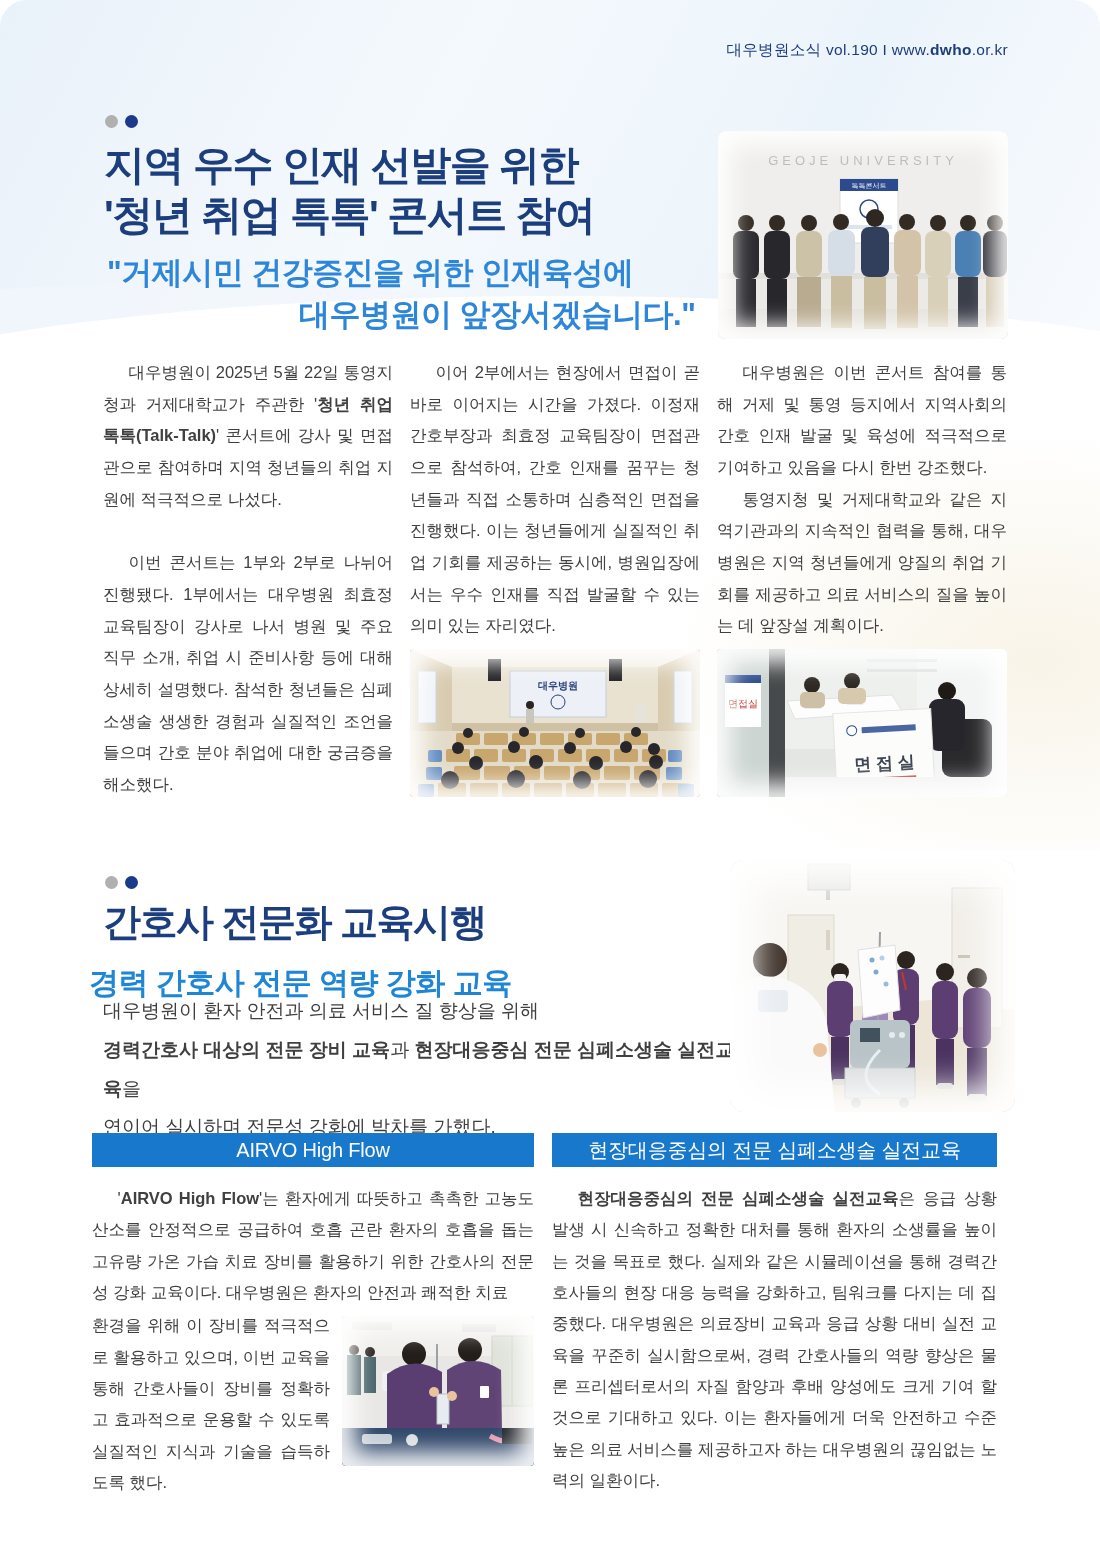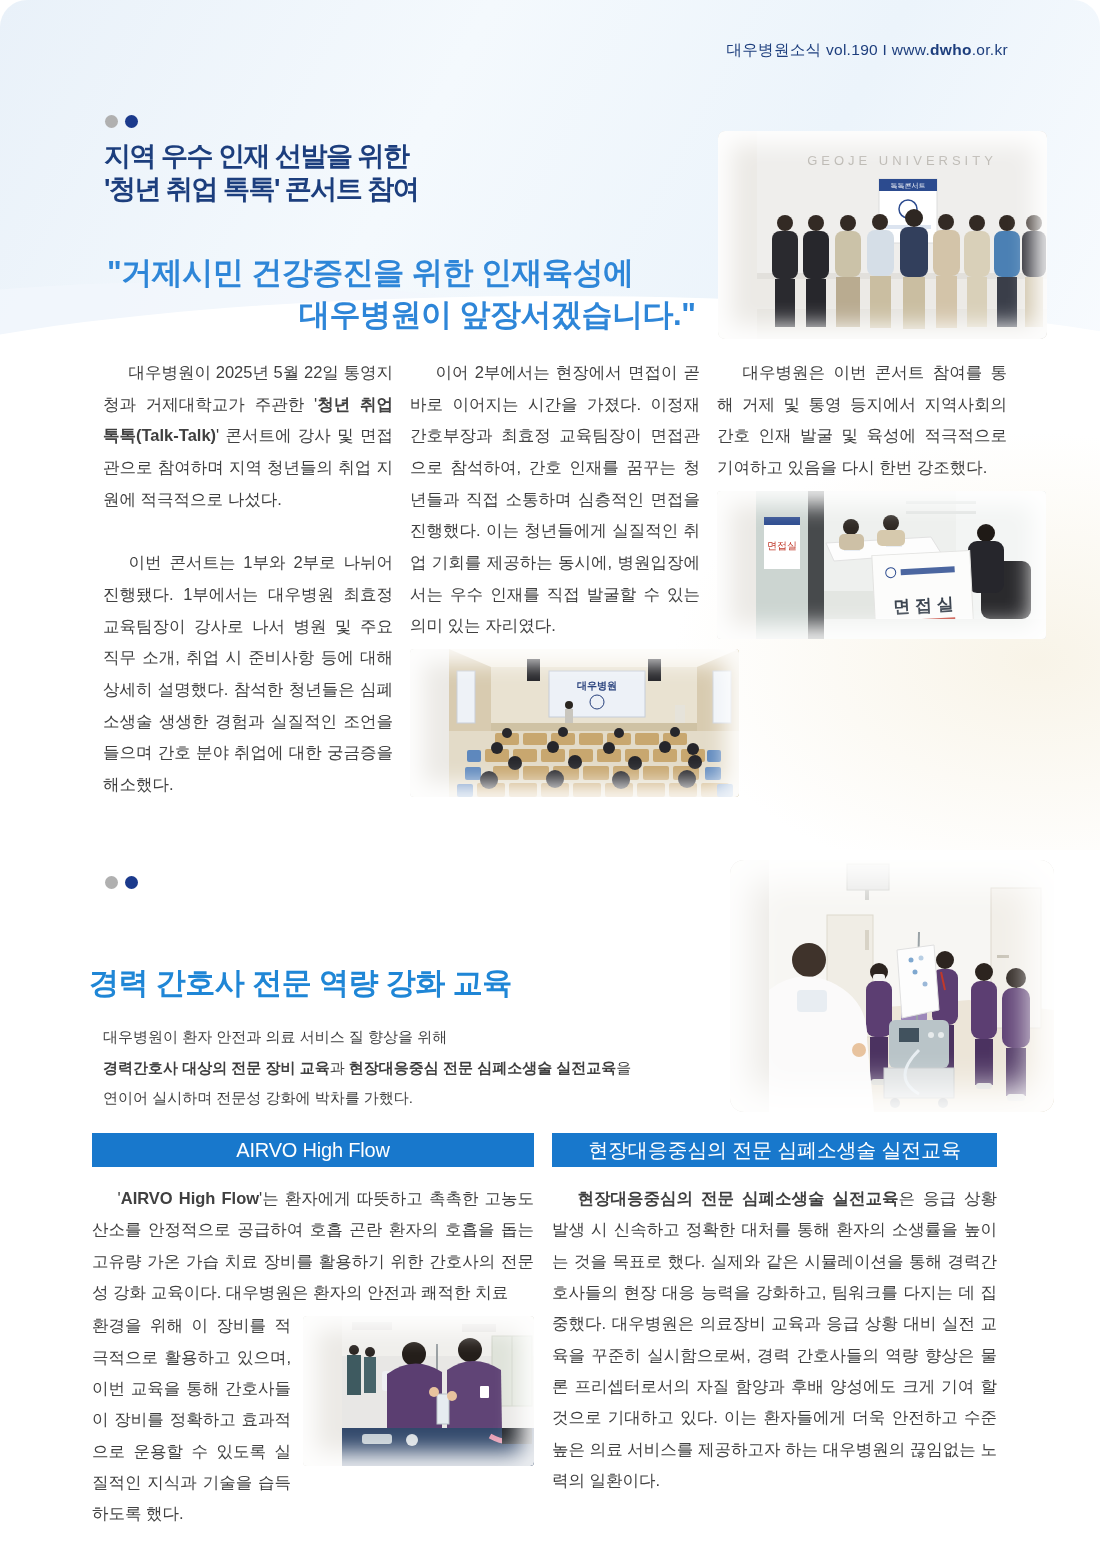--- a/index.html
+++ b/index.html
@@ -15,42 +15,42 @@
   .cream-wash{position:absolute;top:430px;right:0;width:430px;height:420px;
               background:radial-gradient(ellipse at 85% 55%,rgba(246,240,224,.75),rgba(246,240,224,0) 70%);}
   
   .meta{position:absolute;top:40px;right:92px;font-size:15.5px;color:#1d3e7d;letter-spacing:.3px;}
   
   .dots{position:absolute;display:flex;gap:7px;}
   .dot{width:13px;height:13px;border-radius:50%;}
   .dot-gray{background:#b0b0b0;}
   .dot-navy{background:#1b3a8c;}
   
-  .title1{position:absolute;left:104px;top:140px;font-size:27px;line-height:1.22;font-weight:800;
+  .title1{position:absolute;left:104px;top:140px;font-size:41px;line-height:1.22;font-weight:800;
           color:#1c3e7d;letter-spacing:-1.5px;}
   .sub1{position:absolute;left:107px;top:252px;font-size:31px;line-height:1.35;color:#2e86d8;
         font-weight:600;letter-spacing:-.5px;}
   .sub1 .l2{margin-left:192px;}
-  .photo{position:relative;overflow:hidden;background:#eceae6;padding-left:39px;}
+  .photo{position:relative;overflow:hidden;background:#eceae6;}
   .photo svg{display:block;}
   .vig{position:absolute;inset:0;pointer-events:none;border-radius:inherit;
        box-shadow:inset 0 0 22px 14px rgba(255,255,255,.92);}
   .vig-big{box-shadow:inset 0 0 34px 24px rgba(255,255,255,.95);}
   .photo-group{position:absolute;left:718px;top:131px;width:290px;height:208px;border-radius:7px;}
   .cols{position:absolute;left:103px;top:357px;width:905px;display:flex;gap:17px;}
   .col{width:290px;font-size:16.5px;line-height:1.92;text-align:justify;color:#404040;}
   .col p{margin:0;}
   .indent{text-indent:1.55em;}
   .p2{margin-top:32px !important;}
   .photo-inline{width:290px;height:148px;margin-top:7px;border-radius:4px;}
   .b{font-weight:700;}
   
   .title2{position:absolute;left:103px;top:897px;font-size:38px;font-weight:800;color:#1c3e7d;letter-spacing:-1.5px;}
   .sub2{position:absolute;left:89px;top:963px;font-size:30px;font-weight:600;color:#1f86d6;letter-spacing:-.5px;}
-  .intro{position:absolute;left:103px;top:1022px;width:640px;font-size:15px;line-height:2.04;color:#3f3f3f;}
+  .intro{position:absolute;left:103px;top:992px;width:640px;font-size:19px;line-height:2.04;color:#3f3f3f;}
   .photo-training{position:absolute;left:730px;top:860px;width:285px;height:252px;border-radius:14px;}
   .bot-cols{position:absolute;left:92px;top:1133px;width:905px;display:flex;gap:18px;}
   .bot-col{font-size:16.5px;line-height:1.9;text-align:justify;}
   .bot-col.left{width:442px;}
   .bot-col.right{width:445px;}
   .bar{height:34px;background:#1878cc;color:#ffffff;display:flex;align-items:center;justify-content:center;
        font-size:20px;letter-spacing:-.2px;}
   .bot-col p{margin:16px 0 0 0;}
   .wrap-row{display:flex;gap:12px;margin-top:2px;justify-content:space-between;}
   .wrap-text{width:238px;margin-top:0 !important;}
@@ -214,20 +214,21 @@
               <circle cx="106" cy="130" r="9"></circle>
               <circle cx="172" cy="131" r="9"></circle>
               <circle cx="238" cy="130" r="9"></circle>
           </g>
         </svg>
         <div class="vig"></div>
       </div>
     </div>
     <div class="col">
       <p class="indent">대우병원은 이번 콘서트 참여를 통해 거제 및 통영 등지에서 지역사회의 간호 인재 발굴 및 육성에 적극적으로 기여하고 있음을 다시 한번 강조했다.</p>
+      <p class="indent">통영지청 및 거제대학교와 같은 지역기관과의 지속적인 협력을 통해, 대우병원은 지역 청년들에게 양질의 취업 기회를 제공하고 의료 서비스의 질을 높이는 데 앞장설 계획이다.</p>
       <div class="photo photo-inline">
         <svg width="290" height="148" viewBox="0 0 290 148">
           <rect width="290" height="148" fill="#eef0ee"></rect>
           <rect y="100" width="290" height="48" fill="#e3e6e2"></rect>
           <polygon points="200,0 290,0 290,148 200,148" fill="#f3f5f4"></polygon>
           <rect x="150" y="10" width="70" height="3" fill="#dfe2e0"></rect>
           <rect x="150" y="20" width="70" height="3" fill="#dfe2e0"></rect>
           <polygon points="70,52 175,46 185,62 78,70" fill="#fdfdfd" stroke="#e2e2e2"></polygon>
           <rect x="88" y="54" width="16" height="6" fill="#e8edf4"></rect>
             <rect x="130" y="50" width="16" height="6" fill="#e8edf4"></rect>
@@ -256,20 +257,21 @@
         <div class="vig"></div>
       </div>
     </div>
   </div>
 
   <div class="dots" style="left:105px;top:876px;">
     <span class="dot dot-gray"></span>
     <span class="dot dot-navy"></span>
   </div>
 
+  <div class="title2">간호사 전문화 교육시행</div>
   <div class="sub2">경력 간호사 전문 역량 강화 교육</div>
 
   <div class="intro">
     <div>대우병원이 환자 안전과 의료 서비스 질 향상을 위해</div>
     <div><span class="b">경력간호사 대상의 전문 장비 교육</span><span>과 </span><span class="b">현장대응중심 전문 심폐소생술 실전교육</span><span>을</span></div>
     <div>연이어 실시하며 전문성 강화에 박차를 가했다.</div>
   </div>
 
   <div class="photo photo-training">
     <svg width="285" height="252" viewBox="0 0 285 252">

